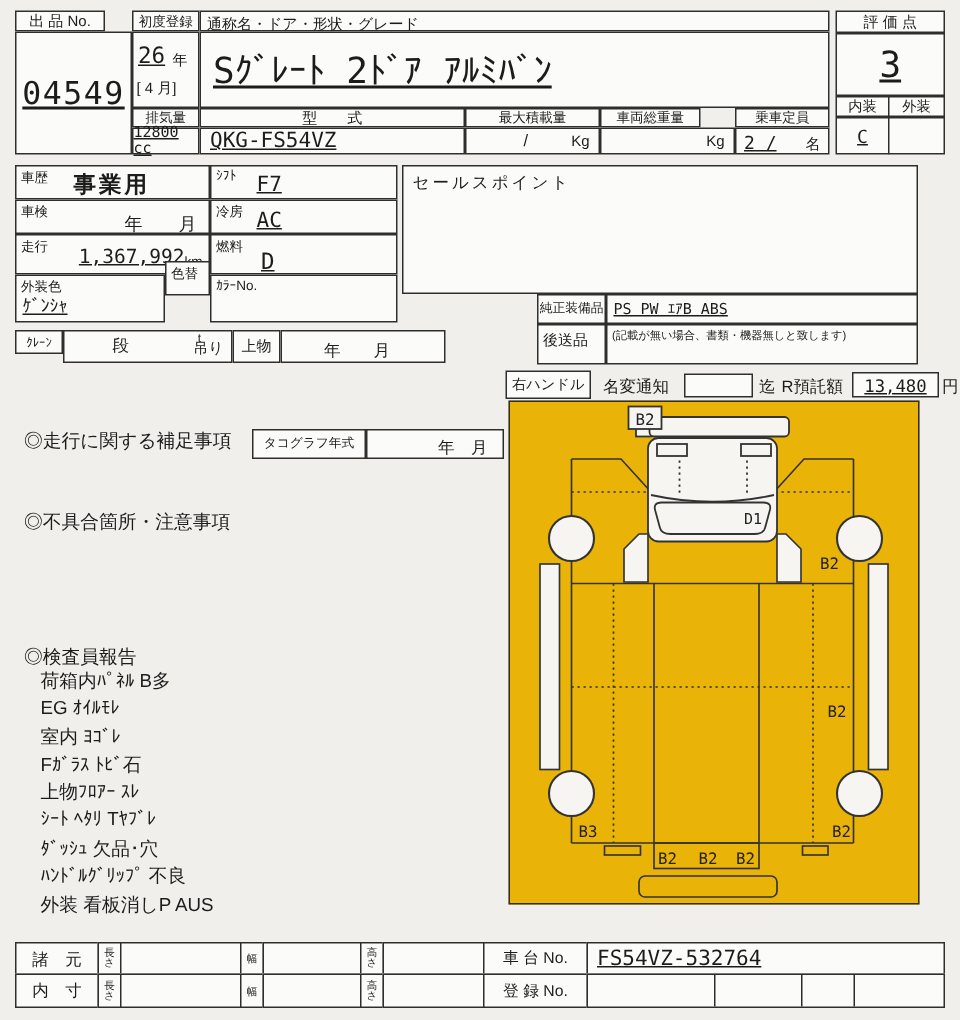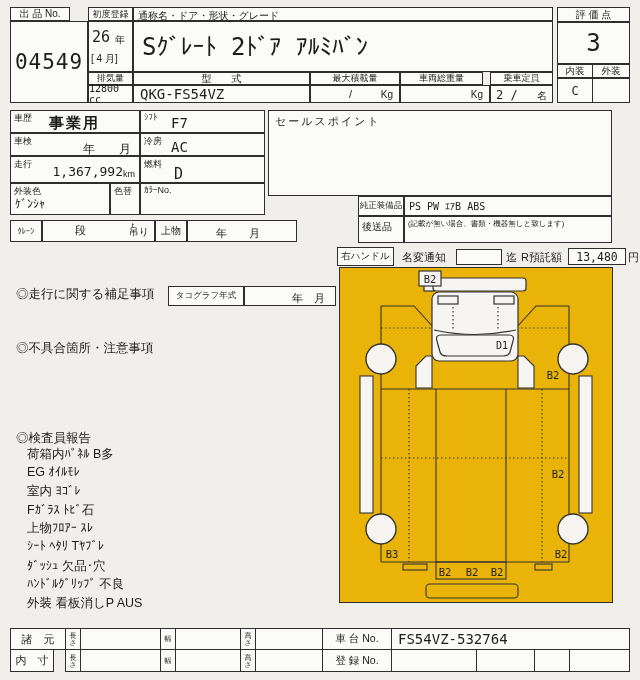--- a/index.html
+++ b/index.html
@@ -8,21 +8,21 @@
     background:#f1efec;
     font-family:"Liberation Sans",sans-serif;
     color:#1c1c1c;
     -webkit-font-smoothing:none;
   }
   .sheet{position:absolute;inset:0;}
   .b{position:absolute;border:1px solid #2e2e2e;background:#fbfbf9;box-sizing:border-box;}
   .nb{position:absolute;box-sizing:border-box;}
   .cl{position:absolute;top:1px;left:3px;font-size:9px;letter-spacing:0px;white-space:nowrap;}
   .cc{display:flex;align-items:center;justify-content:center;}
-  .mono{font-family:"DejaVu Sans Mono",monospace;}
+  .mono{font-family:"DejaVu Sans Mono",monospace;text-decoration:underline;}
   .txt{position:absolute;white-space:nowrap;}
   svg text{font-family:"DejaVu Sans Mono",monospace;fill:#222;}
   svg{display:block;}
 </style>
 </head>
 <body>
 
 <div class="sheet">
 
   <div class="b cc" style="left:10px;top:7px;width:60px;height:14px;font-size:10px;">出 品 No.</div>
@@ -45,21 +45,21 @@
 
   <div class="b cc" style="left:133px;top:72px;width:177px;height:13px;font-size:10px;">型　　式</div>
   <div class="b mono" style="left:133px;top:85px;width:177px;height:18px;display:flex;align-items:center;padding-left:6px;font-size:14px;">QKG-FS54VZ</div>
 
   <div class="b cc" style="left:310px;top:72px;width:90px;height:13px;font-size:9px;">最大積載量</div>
   <div class="b" style="left:310px;top:85px;width:90px;height:18px;">
     <span class="txt" style="left:38px;top:2px;font-size:11px;">/</span>
     <span class="txt" style="right:6px;top:3px;font-size:10px;">Kg</span>
   </div>
 
-  <div class="b cc" style="left:400px;top:72px;width:83px;height:13px;font-size:9px;">車両総重量</div>
+  <div class="b cc" style="left:400px;top:72px;width:67px;height:13px;font-size:9px;">車両総重量</div>
   <div class="b" style="left:400px;top:85px;width:90px;height:18px;">
     <span class="txt" style="right:6px;top:3px;font-size:10px;">Kg</span>
   </div>
 
   <div class="b cc" style="left:490px;top:72px;width:63px;height:13px;font-size:9px;">乗車定員</div>
   <div class="b" style="left:490px;top:85px;width:63px;height:18px;">
     <span class="txt mono" style="left:5px;top:2px;font-size:12px;">2 /</span>
     <span class="txt" style="right:5px;top:3px;font-size:10px;">名</span>
   </div>
 
@@ -95,28 +95,28 @@
   </div>
   <div class="b" style="left:140px;top:156px;width:125px;height:27px;">
     <span class="cl">燃料</span>
     <span class="txt mono" style="left:33px;top:8px;font-size:15px;">D</span>
   </div>
 
   <div class="b" style="left:10px;top:183px;width:100px;height:32px;">
     <span class="cl">外装色</span>
     <span class="txt mono" style="left:4px;bottom:3px;font-size:12px;">ｹﾞﾝｼｬ</span>
   </div>
-  <div class="b" style="left:110px;top:183px;width:30px;height:32px;padding-left:20px;">
+  <div class="b" style="left:110px;top:174px;width:30px;height:23px;padding-left:20px;">
     <span class="cl">色替</span>
   </div>
   <div class="b" style="left:140px;top:183px;width:125px;height:32px;">
     <span class="cl">ｶﾗｰNo.</span>
   </div>
 
-  <div class="b cc" style="left:10px;top:220px;width:32px;height:22px;font-size:8.5px;">ｸﾚｰﾝ</div>
+  <div class="b cc" style="left:10px;top:220px;width:32px;height:16px;font-size:8.5px;">ｸﾚｰﾝ</div>
   <div class="b" style="left:42px;top:220px;width:113px;height:22px;">
     <span class="txt" style="left:32px;bottom:3px;font-size:11px;">段</span>
     <span class="txt" style="right:20px;top:0px;font-size:8px;">t</span>
     <span class="txt" style="right:5px;bottom:2px;font-size:10px;">吊り</span>
   </div>
   <div class="b cc" style="left:155px;top:220px;width:32px;height:22px;font-size:10px;">上物</div>
   <div class="b" style="left:187px;top:220px;width:110px;height:22px;">
     <span class="txt" style="left:28px;top:5px;font-size:11px;">年　　月</span>
   </div>
 
@@ -234,21 +234,21 @@
   <div class="b" style="left:80px;top:628px;width:81px;height:22px;"></div>
   <div class="b cc" style="left:160px;top:628px;width:16px;height:22px;font-size:7px;">幅</div>
   <div class="b" style="left:175px;top:628px;width:66px;height:22px;"></div>
   <div class="b cc" style="left:240px;top:628px;width:16px;height:22px;font-size:7px;line-height:7px;text-align:center;">
       <span style="display:inline-block;width:8px;word-break:break-all;">高さ</span>
     </div>
   <div class="b" style="left:255px;top:628px;width:68px;height:22px;"></div>
   <div class="b cc" style="left:322px;top:628px;width:70px;height:22px;font-size:10.5px;">車 台 No.</div>
   <div class="b mono" style="left:391px;top:628px;width:239px;height:22px;display:flex;align-items:center;padding-left:6px;font-size:14px;">FS54VZ-532764</div>
 
-  <div class="b cc" style="left:10px;top:649px;width:44px;height:23px;font-size:11px;">内　寸</div>
+  <div class="b cc" style="left:10px;top:649px;width:56px;height:23px;font-size:11px;">内　寸</div>
   <div class="b cc" style="left:65px;top:649px;width:16px;height:23px;font-size:7px;line-height:7px;text-align:center;">
       <span style="display:inline-block;width:8px;word-break:break-all;">長さ</span>
     </div>
   <div class="b" style="left:80px;top:649px;width:81px;height:23px;"></div>
   <div class="b cc" style="left:160px;top:649px;width:16px;height:23px;font-size:7px;">幅</div>
   <div class="b" style="left:175px;top:649px;width:66px;height:23px;"></div>
   <div class="b cc" style="left:240px;top:649px;width:16px;height:23px;font-size:7px;line-height:7px;text-align:center;">
       <span style="display:inline-block;width:8px;word-break:break-all;">高さ</span>
     </div>
   <div class="b" style="left:255px;top:649px;width:68px;height:23px;"></div>

